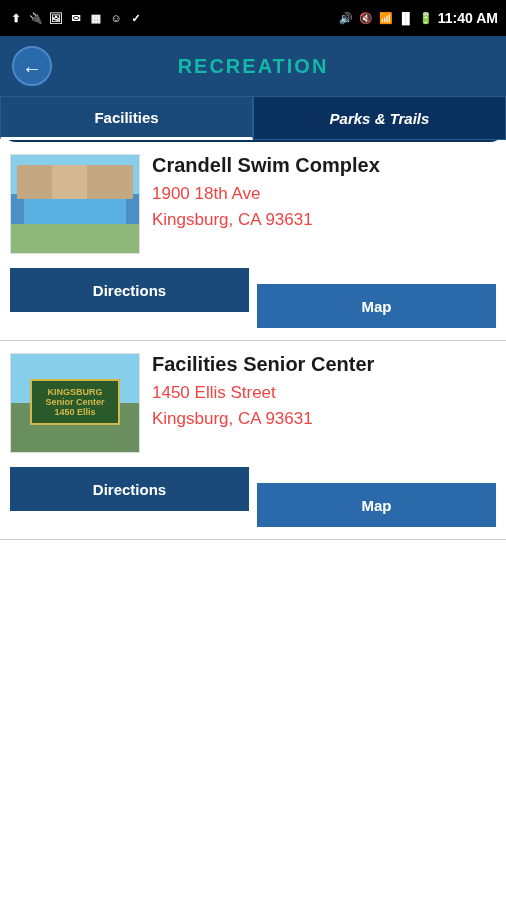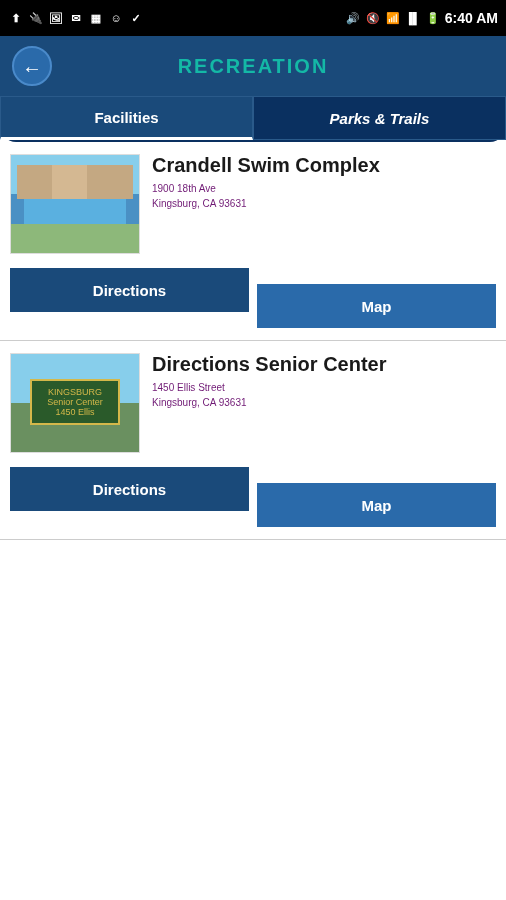--- a/index.html
+++ b/index.html
@@ -167,41 +167,41 @@
       height: 100%;
       position: relative;
       display: flex;
       align-items: center;
       justify-content: center;
     }
     .senior-sign {
       background: #2a5a2a;
       color: #d4b84a;
       font-size: 9px;
-      font-weight: normal;
+      font-weight: bold;
       text-align: center;
       padding: 6px 9px;
       width: 90px;
       border: 2px solid #d4b84a;
       position: absolute;
       top: 25%;
     }
 
     .facility-info {
       flex: 1;
     }
     .facility-name {
       font-size: 20px;
       font-weight: bold;
       color: #1a1a1a;
       margin-bottom: 4px;
     }
     .facility-address {
-      font-size: 10px;
-      color: #701a75;
+      font-size: 17px;
+      color: #ef4444;
       line-height: 1.5;
     }
 
     
     .button-row {
       display: flex;
       gap: 8px;
       margin-top: 4px;
     }
     .btn {
@@ -234,21 +234,21 @@
     <span class="status-icon">▦</span>
     <span class="status-icon">☺</span>
     <span class="status-icon">✓</span>
   </div>
   <div class="status-bar-right">
     <span class="status-icon">🔊</span>
     <span class="status-icon">🔇</span>
     <span class="status-icon">📶</span>
     <span class="status-icon">▐▌</span>
     <span class="status-icon">🔋</span>
-    <span class="time">6:40 AM</span>
+    <span class="time">11:40 AM</span>
   </div>
 </div>
 
 <div class="header">
   <div class="back-button">
     <span class="back-arrow">←</span>
   </div>
   <div class="header-title">RECREATION</div>
 </div>
 
@@ -287,21 +287,21 @@
       <div class="facility-image">
         <div class="senior-image">
           <div class="senior-sign">
             <span>KINGSBURG</span><br>
             <span>Senior Center</span><br>
             <span>1450 Ellis</span>
           </div>
         </div>
       </div>
       <div class="facility-info">
-        <div class="facility-name">Directions Senior Center</div>
+        <div class="facility-name">Facilities Senior Center</div>
         <div class="facility-address">
           <span>1450 Ellis Street</span><br>
           <span>Kingsburg, CA 93631</span>
         </div>
       </div>
     </div>
     <div class="button-row">
       <button class="btn btn-directions">Directions</button>
       <button class="btn btn-map">Map</button>
     </div>

